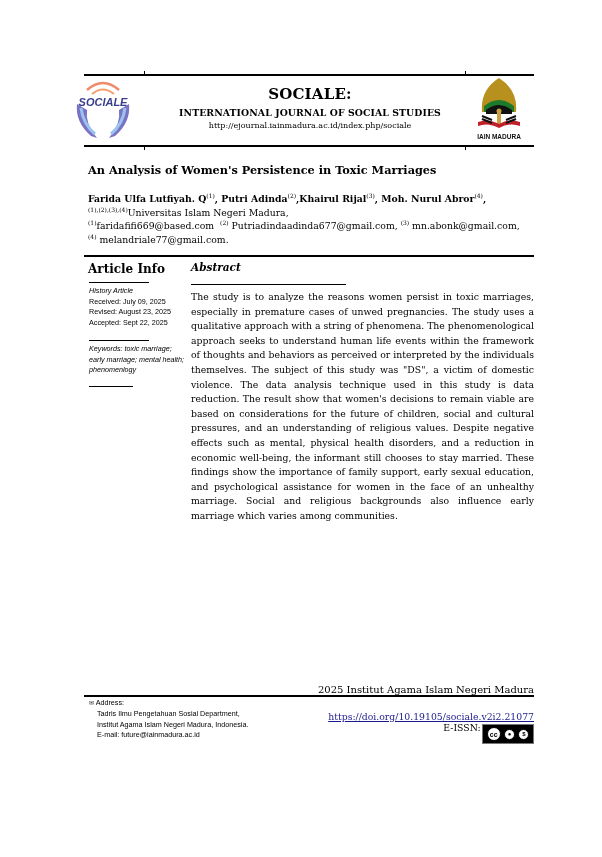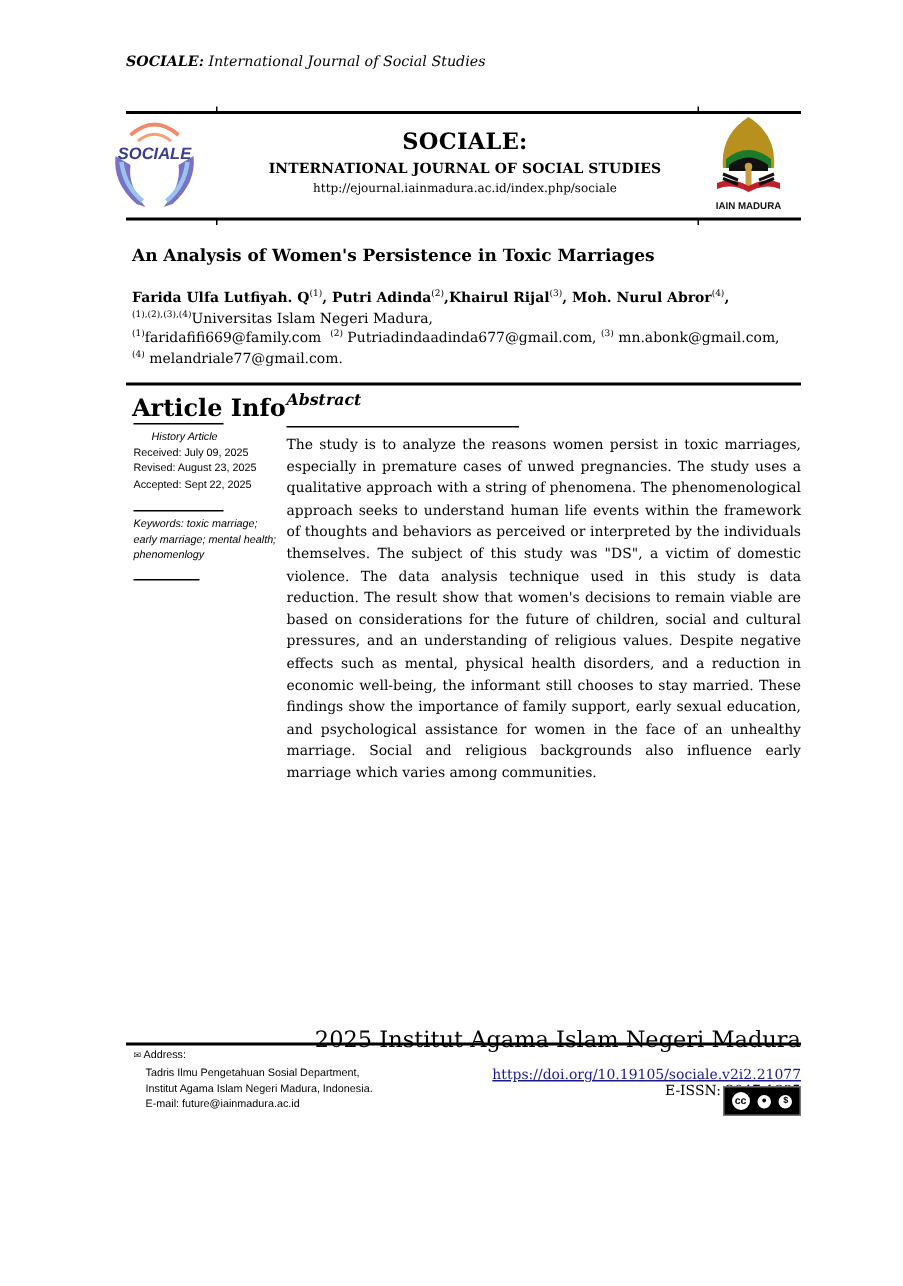--- a/index.html
+++ b/index.html
@@ -10,42 +10,41 @@
   .running b { font-weight:bold; }
   .hline { position:absolute; background:#000; }
   .tick { position:absolute; width:1px; background:#000; }
   .journal-title { left:190px; width:240px; text-align:center; top:85px; font-size:15px; font-weight:bold; font-family:"DejaVu Serif", serif; letter-spacing:0.2px; }
   .journal-sub { left:160px; width:300px; text-align:center; top:107px; font-size:9.3px; font-weight:bold; font-family:"DejaVu Serif", serif; letter-spacing:0.1px; }
   .journal-url { left:160px; width:300px; text-align:center; top:121px; font-size:8px; font-family:"DejaVu Serif", serif; }
   .article-title { left:88px; top:163px; font-size:11.3px; font-weight:bold; font-family:"DejaVu Serif", serif; }
   .authors { left:88px; top:192px; font-size:9.3px; line-height:13.5px; font-family:"DejaVu Serif", serif; width:450px; }
   .authors b { font-weight:bold; }
   .authors sup { font-size:6px; vertical-align:4px; line-height:0; }
-  .info-head { left:88px; top:262px; font-size:16px; font-weight:bold; font-family:"DejaVu Serif", serif; }
+  .info-head { left:88px; top:262px; font-size:12px; font-weight:bold; font-family:"DejaVu Serif", serif; }
   .abs-head { left:191px; top:261px; font-size:10.5px; font-weight:bold; font-style:italic; font-family:"DejaVu Serif", serif; }
   .history { left:89px; top:286px; font-size:7.2px; line-height:10.5px; font-family:"Liberation Sans", sans-serif; }
-  .history i { font-style:italic;margin-left:12px; }
+  .history i { font-style:italic; }
   .keywords { left:89px; top:344px; font-size:7.2px; line-height:10.5px; font-style:italic; font-family:"Liberation Sans", sans-serif; width:100px; }
   .abstract { left:191px; top:290px; width:343px; font-size:9.3px; line-height:14.6px; text-align:justify; font-family:"DejaVu Serif", serif; }
-  .copyright { right:68px; top:684px; font-size:15px; font-family:"DejaVu Serif", serif; text-align:right; }
+  .copyright { right:68px; top:684px; font-size:10px; font-family:"DejaVu Serif", serif; text-align:right; }
   .address { left:89px; top:698px; font-size:7.2px; line-height:10.8px; font-family:"Liberation Sans", sans-serif; }
   .address .indent { padding-left:8px; }
   .issn { right:68px; top:698px; font-size:9.3px; font-family:"DejaVu Serif", serif; text-align:right;margin-top:24px; }
   .doi { right:68px; top:711px; font-size:9.3px; font-family:"DejaVu Serif", serif; text-align:center; color:#1a1a8c; text-decoration:underline; }
   .cc { left:482px; top:724px; width:52px; height:20px; background:#000; border:1px solid #777; box-sizing:border-box; display:flex; align-items:center; justify-content:space-around; padding:0 2px; }
   .cc .circ { width:14px; height:14px; border-radius:50%; background:#fff; color:#000; font-size:7px; font-weight:bold; display:flex; align-items:center; justify-content:center; font-family:"Liberation Sans", sans-serif; border:1px solid #000; box-sizing:border-box; }
   .cc .sm { width:11px; height:11px; font-size:6px; }
   .logo-left { left:73px; top:78px; width:60px; height:64px;text-align:center; }
   .logo-right { left:470px; top:76px; width:58px; height:68px; }
 </style>
 </head>
 <body>
 
 <div class="abs running">
-  <div><b>SOCIALE:</b><span> International Journal of Social Studies</span></div>
 </div>
 
 <div class="hline" style="left:84px; top:74px; width:450px; height:1.5px;"></div>
 <div class="tick" style="left:144px; top:71px; height:4px;"></div>
 <div class="tick" style="left:465px; top:71px; height:4px;"></div>
 <div class="hline" style="left:84px; top:145px; width:450px; height:1.5px;"></div>
 <div class="tick" style="left:144px; top:146px; height:4px;"></div>
 <div class="tick" style="left:465px; top:146px; height:4px;"></div>
 
 <div class="abs logo-left">
@@ -78,21 +77,21 @@
 </div>
 
 <div class="abs article-title">An Analysis of Women's Persistence in Toxic Marriages</div>
 
 <div class="abs authors">
   <div>
     <b>Farida Ulfa Lutfiyah. Q</b><sup>(1)</sup><b>, </b><b>Putri Adinda</b><sup>(2)</sup><b>,</b><b>Khairul Rijal</b><sup>(3)</sup><b>, </b><b>Moh. Nurul Abror</b><sup>(4)</sup><b>,</b>
   </div>
   <div><sup>(1),(2),(3),(4)</sup><span>Universitas Islam Negeri Madura,</span></div>
   <div>
-    <sup>(1)</sup><span>faridafifi669@family.com</span>&nbsp; <sup>(2)</sup> <span>Putriadindaadinda677@gmail.com,</span> <sup>(3)</sup> <span>mn.abonk@gmail.com,</span>
+    <sup>(1)</sup><span>faridafifi669@based.com</span>&nbsp; <sup>(2)</sup> <span>Putriadindaadinda677@gmail.com,</span> <sup>(3)</sup> <span>mn.abonk@gmail.com,</span>
   </div>
   <div><sup>(4)</sup> <span>melandriale77@gmail.com.</span></div>
 </div>
 
 <div class="hline" style="left:84px; top:255px; width:450px; height:1.5px;"></div>
 
 <div class="abs info-head">Article Info</div>
 <div class="hline" style="left:89px; top:282px; width:60px; height:1px;"></div>
 <div class="abs history">
   <div><i>History Article</i></div>

